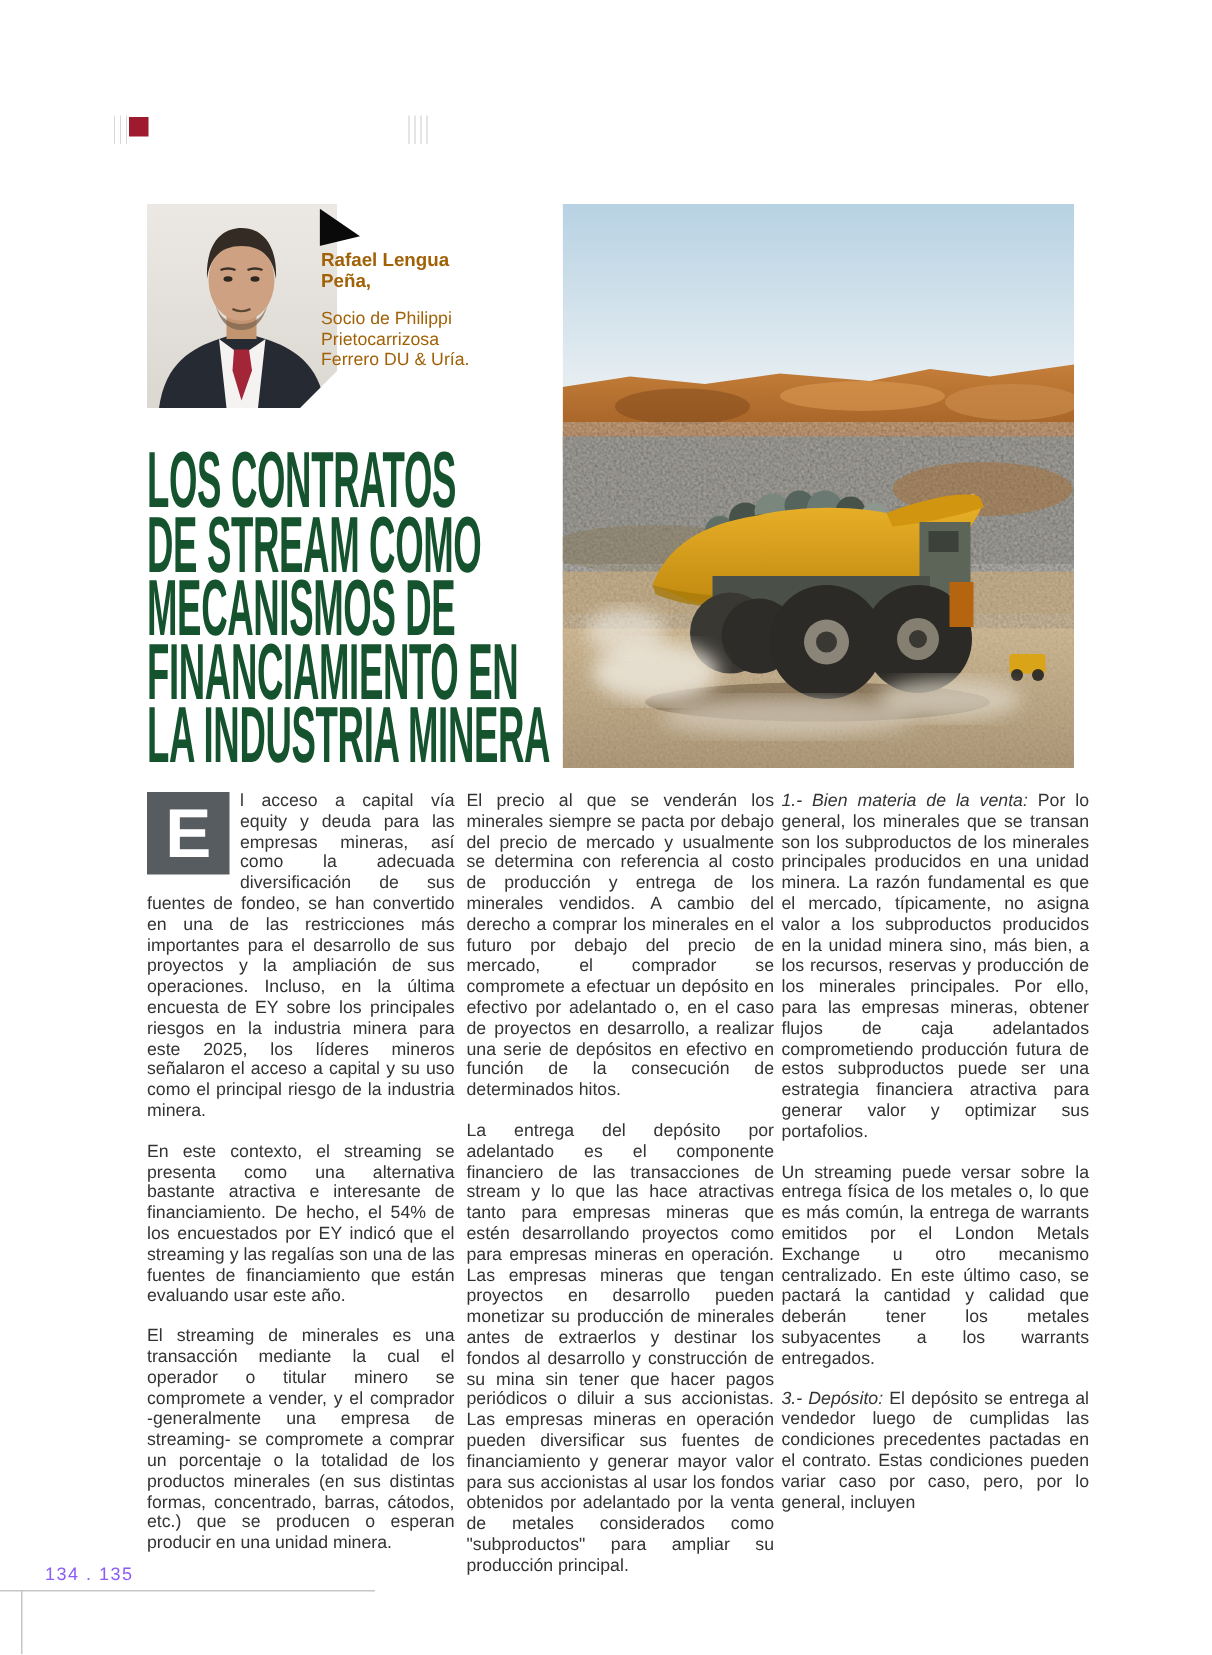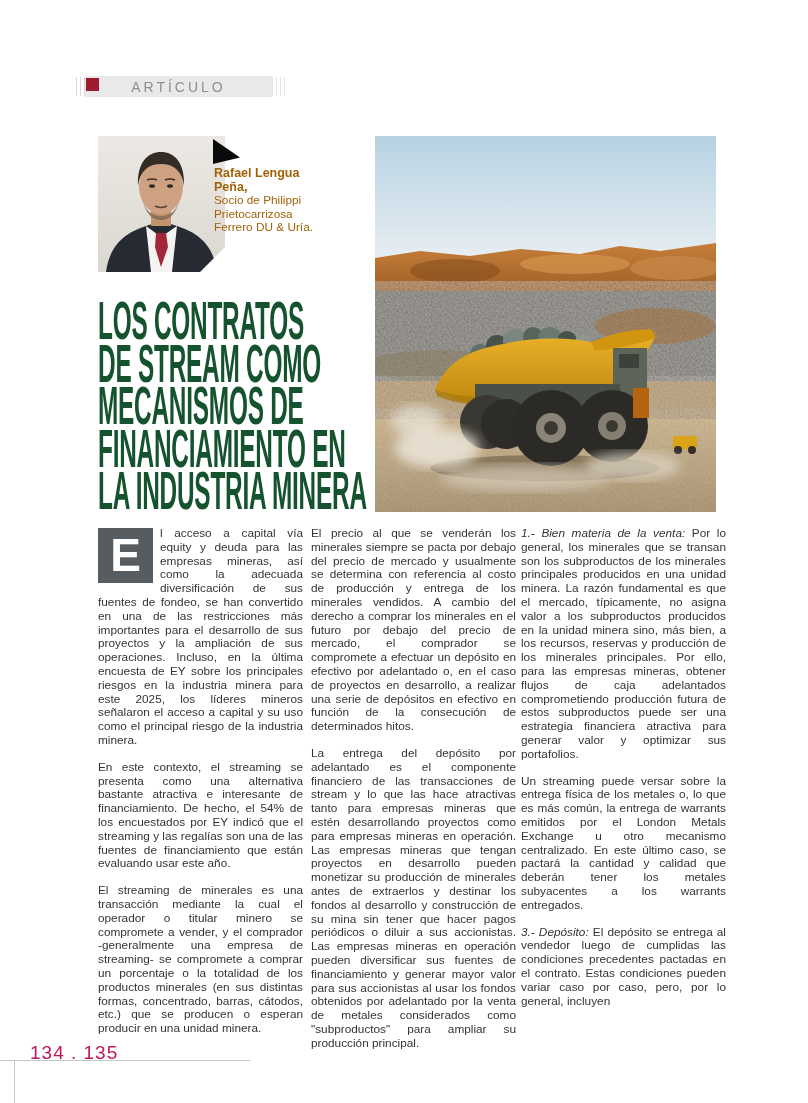--- a/index.html
+++ b/index.html
@@ -16,21 +16,21 @@
   .accent-square { position:absolute; left:86px; top:78px; width:13px; height:13px; }
 
   
   .author-photo { position:absolute; left:98px; top:136px; width:127px; height:136px;
                   clip-path:polygon(0 0,100% 0,100% calc(100% - 25px),calc(100% - 25px) 100%,0 100%); }
   .author-photo svg { display:block; }
   .author-triangle { position:absolute; left:213px; top:139px; width:27px; height:25px; background:#0a0a0a;
                      clip-path:polygon(0 0,100% 74%,0 100%); }
   .author-caption { position:absolute; left:214px; top:166px; width:106px; color:#a16207; }
   .author-name { font-weight:700; font-size:12.5px; line-height:14px; }
-  .author-role { font-size:11.8px; line-height:13.5px; margin-top:0; }
+  .author-role { font-size:11.8px; line-height:13.5px; margin-top:12px; }
 
   
   .title { position:absolute; left:98px; top:300px; width:300px; color:#14532d; }
   .title-line { font-size:53px; font-weight:700; line-height:42.5px; letter-spacing:-.5px;
                 transform:scaleX(.46); transform-origin:0 50%; white-space:nowrap; }
 
   
   .hero { position:absolute; left:375px; top:136px; width:341px; height:376px; overflow:hidden; }
 
   
@@ -38,33 +38,30 @@
          text-align:justify; hyphens:auto; -webkit-hyphens:auto; }
   .col-1 { left:98px; }
   .col-2 { left:311px; }
   .col-3 { left:521px; }
   .col p { margin-bottom:13px; }
   .dropcap { float:left; width:55px; height:55px; background:#575c61; color:#ffffff;
              font-size:46px; font-weight:700; line-height:55px; text-align:center; margin:1px 7px 1px 0; }
   .lead-italic { font-style:italic;margin-top:32px; }
 
   
-  .page-number { position:absolute; left:30px; top:1042px; font-size:19px; color:#be185d; letter-spacing:1px; }
+  .page-number { position:absolute; left:30px; top:1042px; font-size:12px; color:#8b5cf6; letter-spacing:1px; }
   .footer-hline { position:absolute; left:0; top:1060px; width:250px; height:1px; background:#c6c6c6; }
   .footer-vline { position:absolute; left:14px; top:1060px; width:1px; height:43px; background:#c6c6c6; }
 </style>
 </head>
 <body>
 
 <div class="page">
 
   <div class="hatch hatch-left"></div>
-  <div class="kicker-band">
-    <span class="kicker-text">ARTÍCULO</span>
-  </div>
   <div class="hatch hatch-right"></div>
   <div class="accent-square" style="background:#9e1b2f"></div>
 
   <div class="author-photo">
     <svg width="127" height="136" viewBox="0 0 127 136">
       <defs>
         <linearGradient id="pbg" x1="0" y1="0" x2="0" y2="1">
           <stop offset="0" stop-color="#ece9e4"></stop>
             <stop offset="1" stop-color="#dbd7d1"></stop>
         </linearGradient>

